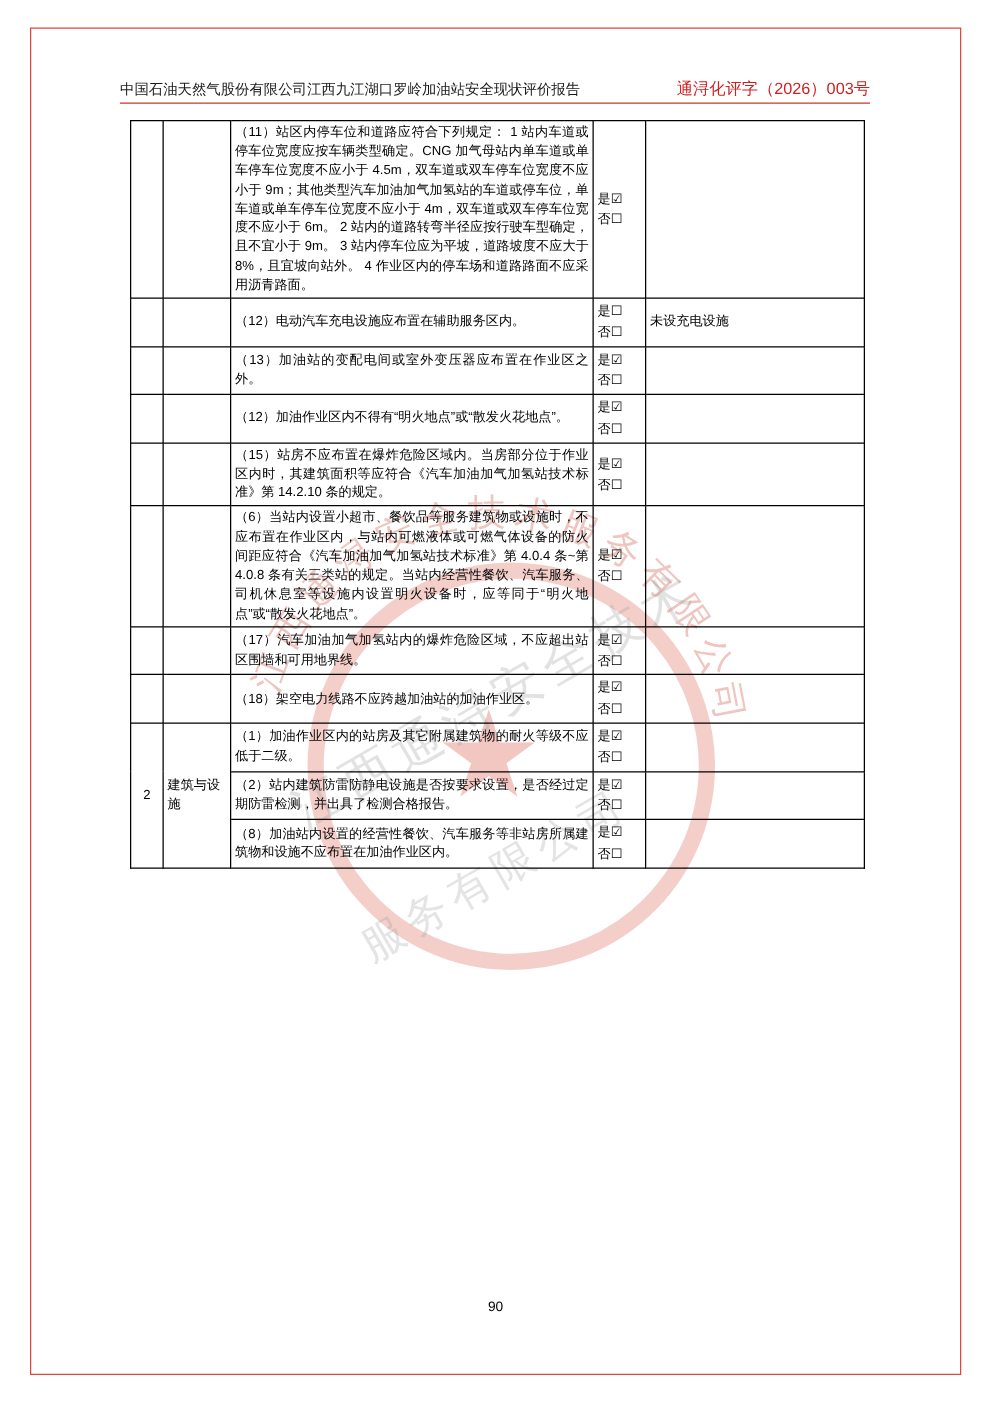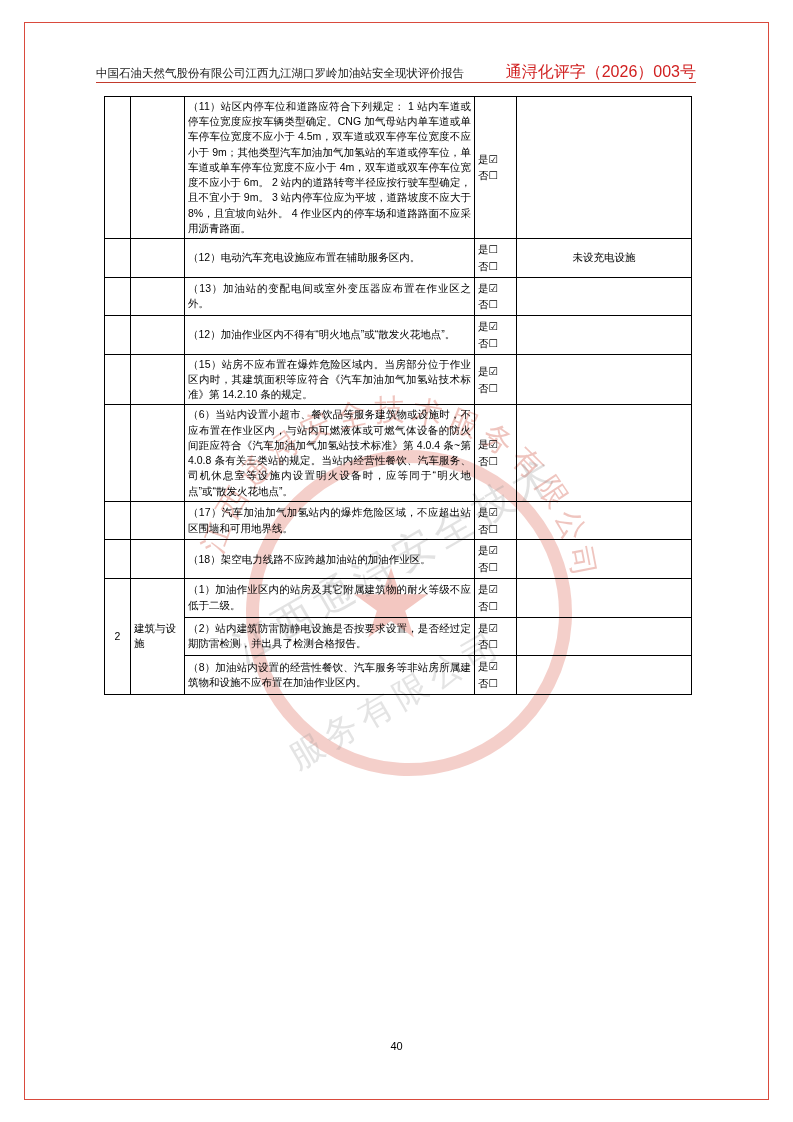--- a/index.html
+++ b/index.html
@@ -30,21 +30,21 @@
     position:absolute;
     left:96px;top:62px;
     width:600px;
     display:flex;
     justify-content:space-between;
     align-items:baseline;
     font-size:11.5px;
     letter-spacing:0px;
   }
   .header .left{color:#1a1a1a;font-family:"Liberation Sans",sans-serif;font-size:11.5px;text-align:right;}
-  .header .right{color:#d01f1f;font-family:"Liberation Sans",sans-serif;font-size:16px;}
+  .header .right{color:#d01f1f;font-family:"Liberation Sans",sans-serif;font-size:13px;}
   .header-rule{
     position:absolute;
     left:96px;top:82px;
     width:600px;height:1px;
     background:#c23a2c;
   }
   table.main{
     position:absolute;
     left:104px;top:96px;
     width:588px;
@@ -58,21 +58,21 @@
     vertical-align:middle;
     line-height:1.45;
     font-family:"Liberation Sans",sans-serif;
     font-size:10.5px;
     color:#000;
   }
   td.col-no{width:26px;text-align:center;}
   td.col-cat{width:54px;text-align:left;}
   td.col-item{width:290px;text-align:justify;}
   td.col-ck{width:42px;text-align:left;white-space:nowrap;}
-  td.col-note{width:auto;text-align:center;margin-top:13px;}
+  td.col-note{width:auto;text-align:left;margin-top:13px;}
   .ck{line-height:1.6;font-size:10.5px;}
   .ck div{white-space:nowrap;}
   .box{font-family:"DejaVu Sans",sans-serif;font-size:10.5px;}
   .center{text-align:center;}
   .pagenum{
     position:absolute;
     left:0;top:1040px;
     width:793px;
     text-align:center;
     font-size:11px;
@@ -315,15 +315,15 @@
             <div><span>是</span><span class="box">☑</span></div>
             <div><span>否</span><span class="box">☐</span></div>
           </div>
         </td>
         <td class="col-note"></td>
       </tr>
 
     </tbody>
   </table>
 
-  <div class="pagenum">40</div>
+  <div class="pagenum">90</div>
 
 </div>
 
 </body></html>

